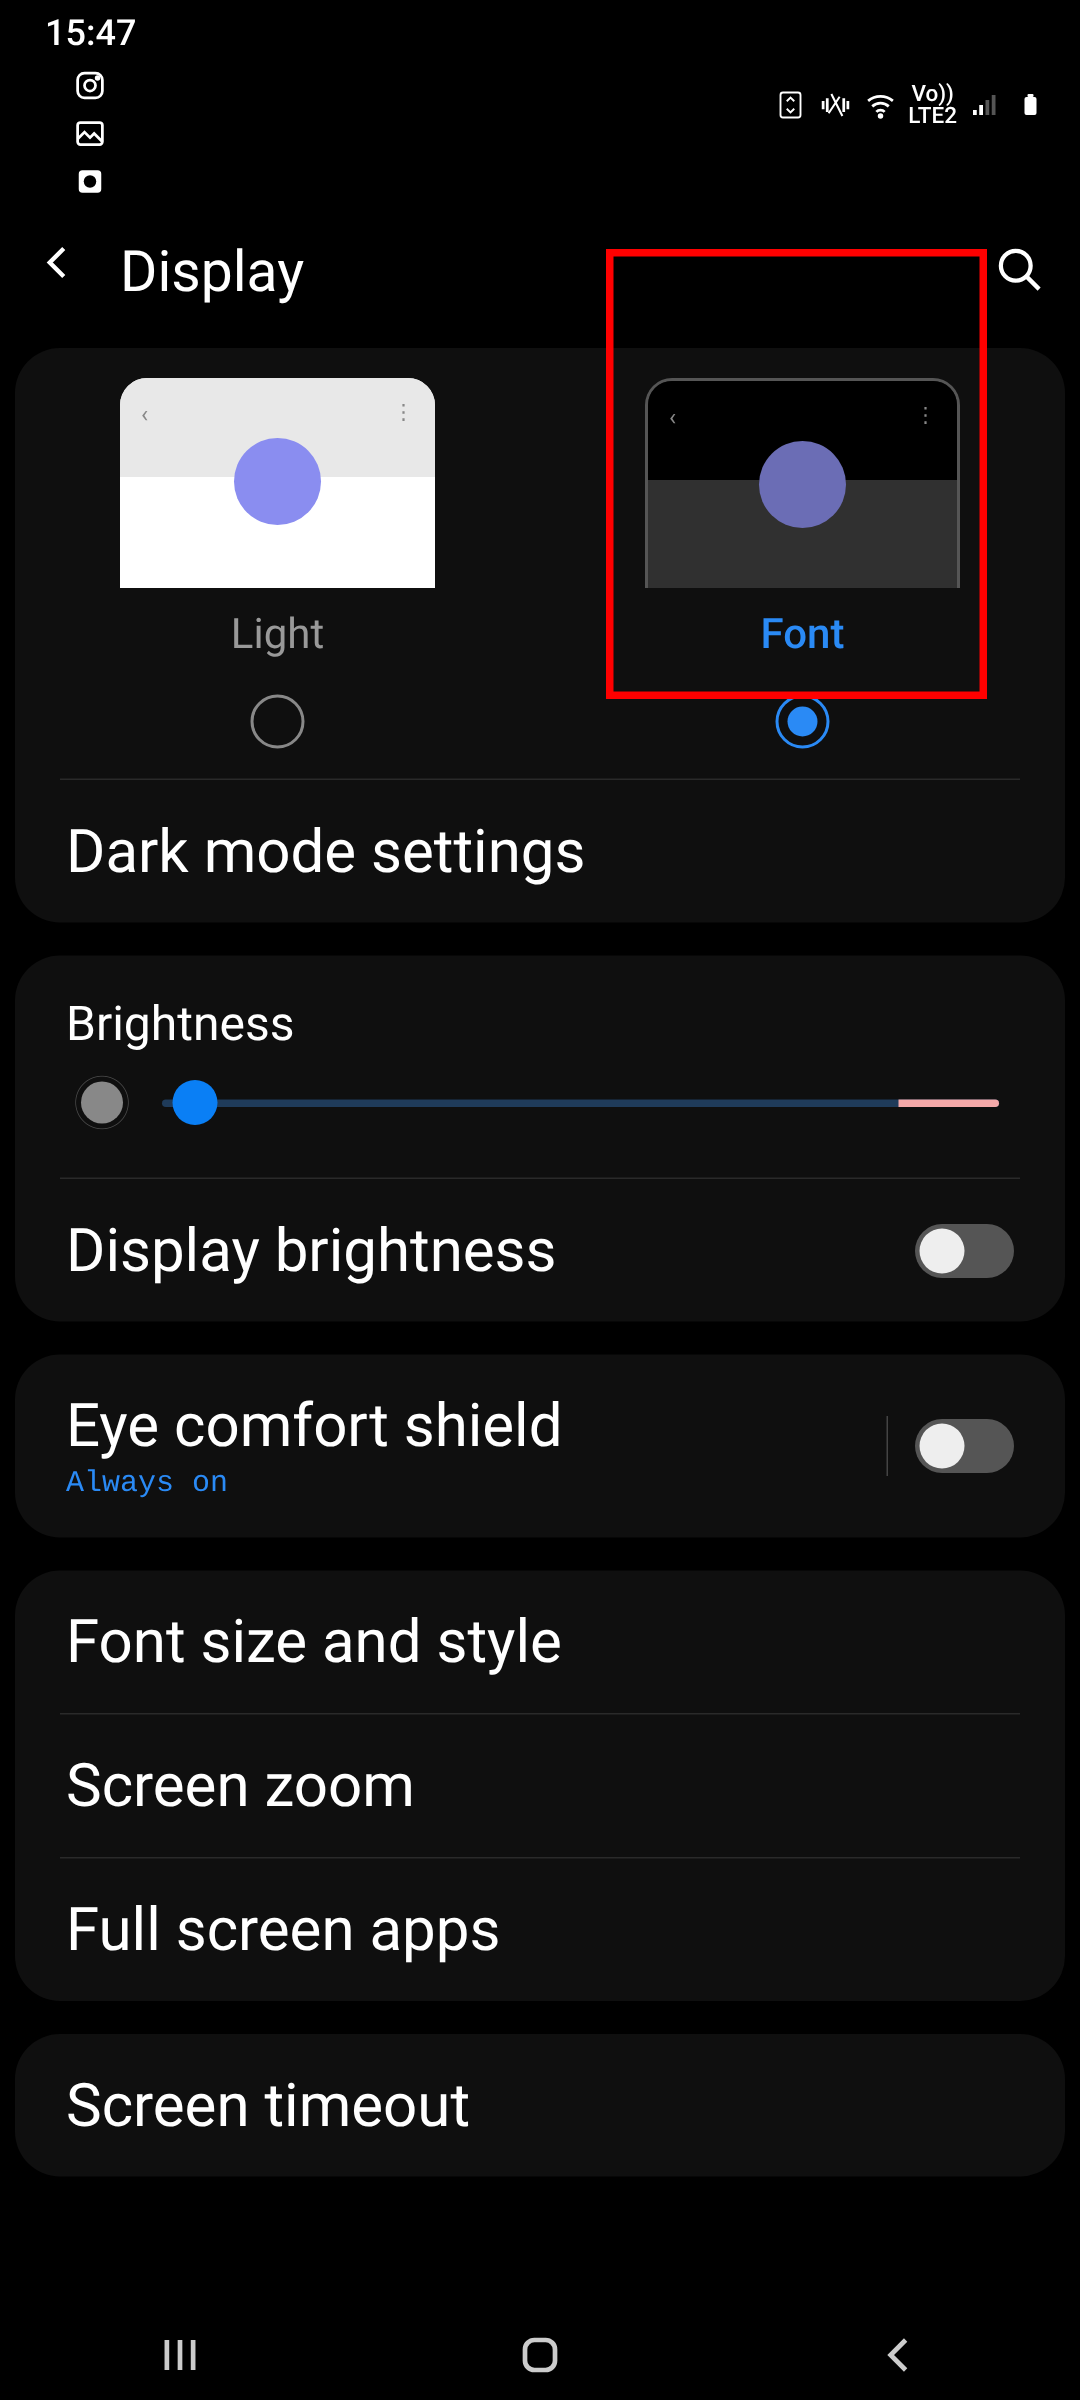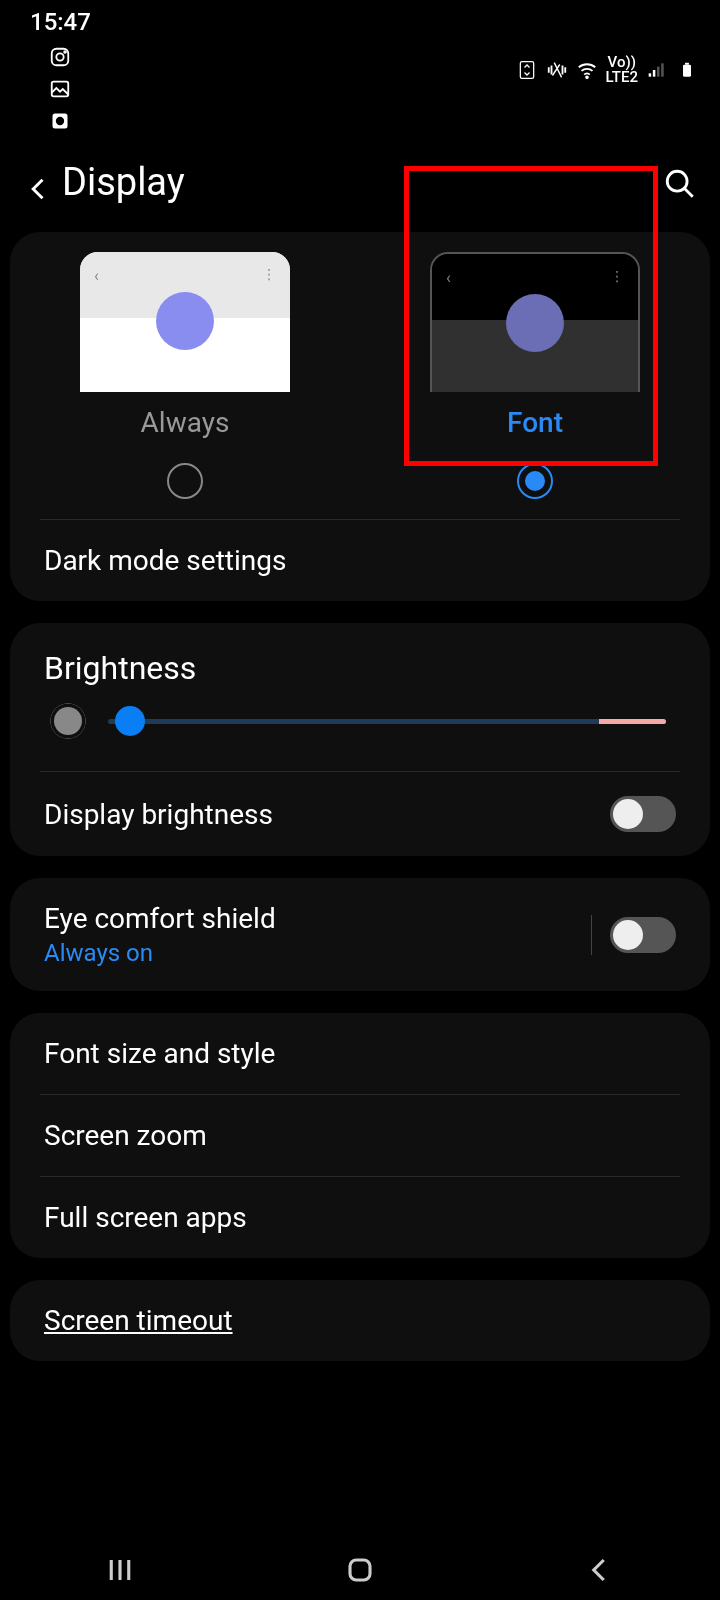--- a/index.html
+++ b/index.html
@@ -1,21 +1,21 @@
 <!DOCTYPE html>
 <html><head>
 <meta charset="utf-8">
 <style>
   * { margin:0; padding:0; box-sizing:border-box; font-family:-apple-system,BlinkMacSystemFont,"Segoe UI",Roboto,sans-serif; }
   body { width:720px; height:1600px; background:#000; color:#fff; overflow:hidden; position:relative; }
   .statusbar { display:flex; justify-content:space-between; align-items:center; padding:8px 22px 8px 30px; font-size:24px; font-weight:500; }
   .statusbar .left { display:flex; align-items:center; gap:10px;flex-direction:column; }
   .statusbar .right { display:flex; align-items:center; gap:8px; }
   .sicon { width:22px; height:22px; display:inline-flex; align-items:center; justify-content:center; }
-  .header { display:flex; align-items:flex-end; padding:20px 20px 28px 24px; gap:8px; }
+  .header { display:flex; align-items:flex-start; padding:20px 20px 28px 24px; gap:26px; }
   .back { width:30px; height:30px; display:flex; align-items:center; justify-content:center; }
   .title { font-size:38px; font-weight:400; flex:1; }
   .search { width:40px; height:40px; display:flex; align-items:center; justify-content:center; }
   .content { padding:0 10px; }
   .card { background:#0f0f0f; border-radius:30px; margin-bottom:22px; overflow:hidden; }
   .theme-row { display:flex; padding:20px 0 20px 0; }
   .theme-opt { flex:1; display:flex; flex-direction:column; align-items:center; gap:14px; }
   .preview { width:210px; height:140px; border-radius:18px 18px 0 0; position:relative; overflow:hidden; }
   .preview.light { background:#e8e8e8; }
   .preview.dark { background:#1a1a1a; border:2px solid #555; border-bottom:none; }
@@ -30,22 +30,22 @@
   .preview-back { position:absolute; top:14px; left:14px; color:#888; font-size:16px; }
   .preview-dots { position:absolute; top:14px; right:14px; color:#888; font-size:14px; }
   .theme-label { font-size:28px; color:#999; }
   .theme-label.active { color:#2a8af5; font-weight:500; }
   .radio { width:36px; height:36px; border-radius:50%; border:2px solid #888; display:flex; align-items:center; justify-content:center; margin-top:10px; }
   .radio.selected { border-color:#2a8af5; }
   .radio.selected::after { content:""; width:20px; height:20px; border-radius:50%; background:#2a8af5; }
   .highlight-box { position:absolute; border:5px solid #f00; pointer-events:none; z-index:10; }
   .divider { height:1px; background:#2a2a2a; margin:0 30px; }
   .row { padding:24px 34px; display:flex; align-items:center; justify-content:space-between; }
-  .row-label { font-size:28px;text-align:center; }
-  .row-sub { font-size:24px; color:#2a8af5; margin-top:4px; }
+  .row-label { font-size:40px;text-align:center; }
+  .row-sub { font-size:20px; color:#2a8af5; margin-top:4px;font-family:Liberation Mono, monospace; }
   .section-title { font-size:32px; padding:26px 34px 10px 34px; }
   .slider-row { display:flex; align-items:center; padding:10px 44px 36px 44px; gap:26px; }
   .sun-icon { width:28px; height:28px; border-radius:50%; background:#888; position:relative; flex-shrink:0; }
   .sun-icon::before { content:""; position:absolute; inset:-6px; border-radius:50%; background:radial-gradient(circle,transparent 60%,#444 62%,transparent 64%); }
   .slider { flex:1; height:5px; background:#1f3b5a; position:relative; border-radius:3px; }
   .slider-overfill { position:absolute; right:0; top:0; height:100%; width:12%; background:#f4a9a9; border-radius:0 3px 3px 0; }
   .slider-thumb { position:absolute; width:30px; height:30px; background:#0a7ff5; border-radius:50%; top:50%; transform:translate(-50%,-50%); left:4%; }
   .toggle { width:66px; height:36px; border-radius:20px; background:#555; position:relative; flex-shrink:0; }
   .toggle::after { content:""; position:absolute; width:30px; height:30px; border-radius:50%; background:#eee; top:3px; left:3px; }
   .vdiv { width:1px; height:40px; background:#444; margin-right:18px; }
@@ -142,21 +142,21 @@
     <div class="theme-row">
       <div class="theme-opt">
         <div class="preview light">
           <div class="preview-top">
             <span class="preview-back">‹</span>
             <span class="preview-dots">⋮</span>
           </div>
           <div class="preview-circle"></div>
           <div class="preview-bottom"></div>
         </div>
-        <div class="theme-label">Always</div>
+        <div class="theme-label">Light</div>
         <div class="radio"></div>
       </div>
       <div class="theme-opt">
         <div class="preview dark">
           <div class="preview-top">
             <span class="preview-back">‹</span>
             <span class="preview-dots">⋮</span>
           </div>
           <div class="preview-circle"></div>
           <div class="preview-bottom"></div>
@@ -208,21 +208,21 @@
     <div class="row">
       <div class="row-label">Screen zoom</div>
     </div>
     <div class="divider"></div>
     <div class="row">
       <div class="row-label">Full screen apps</div>
     </div>
   </div>
 
   <div class="card">
-    <div class="row" style="padding-bottom:24px;text-decoration:underline;">
+    <div class="row" style="padding-bottom:24px;">
       <div class="row-label">Screen timeout</div>
     </div>
   </div>
 </div>
 
 <div class="highlight-box" id="hl" style="top: 166px; left: 404px; width: 254px; height: 300px;"></div>
 
 <div class="navbar">
   <div class="nav-btn">
     <svg viewBox="0 0 24 24" width="30" height="30" stroke="#ccc" stroke-width="2.5">

